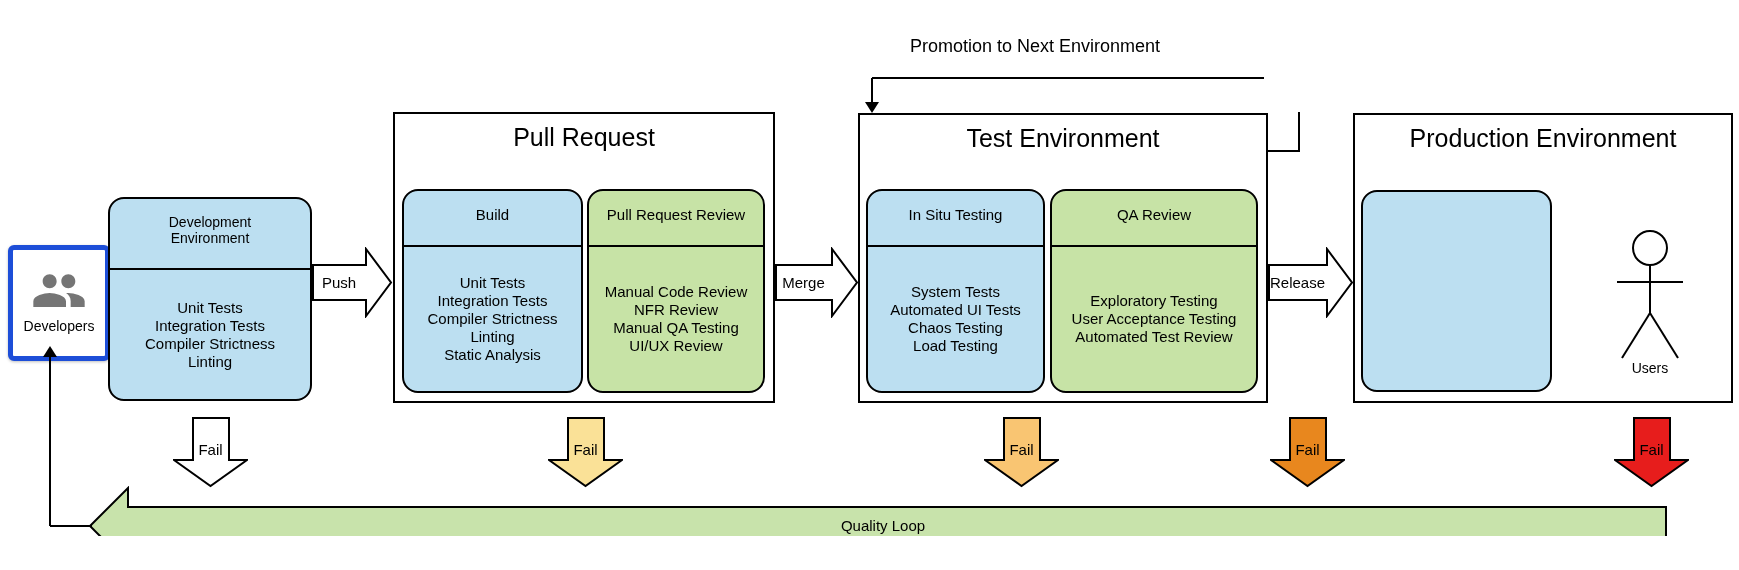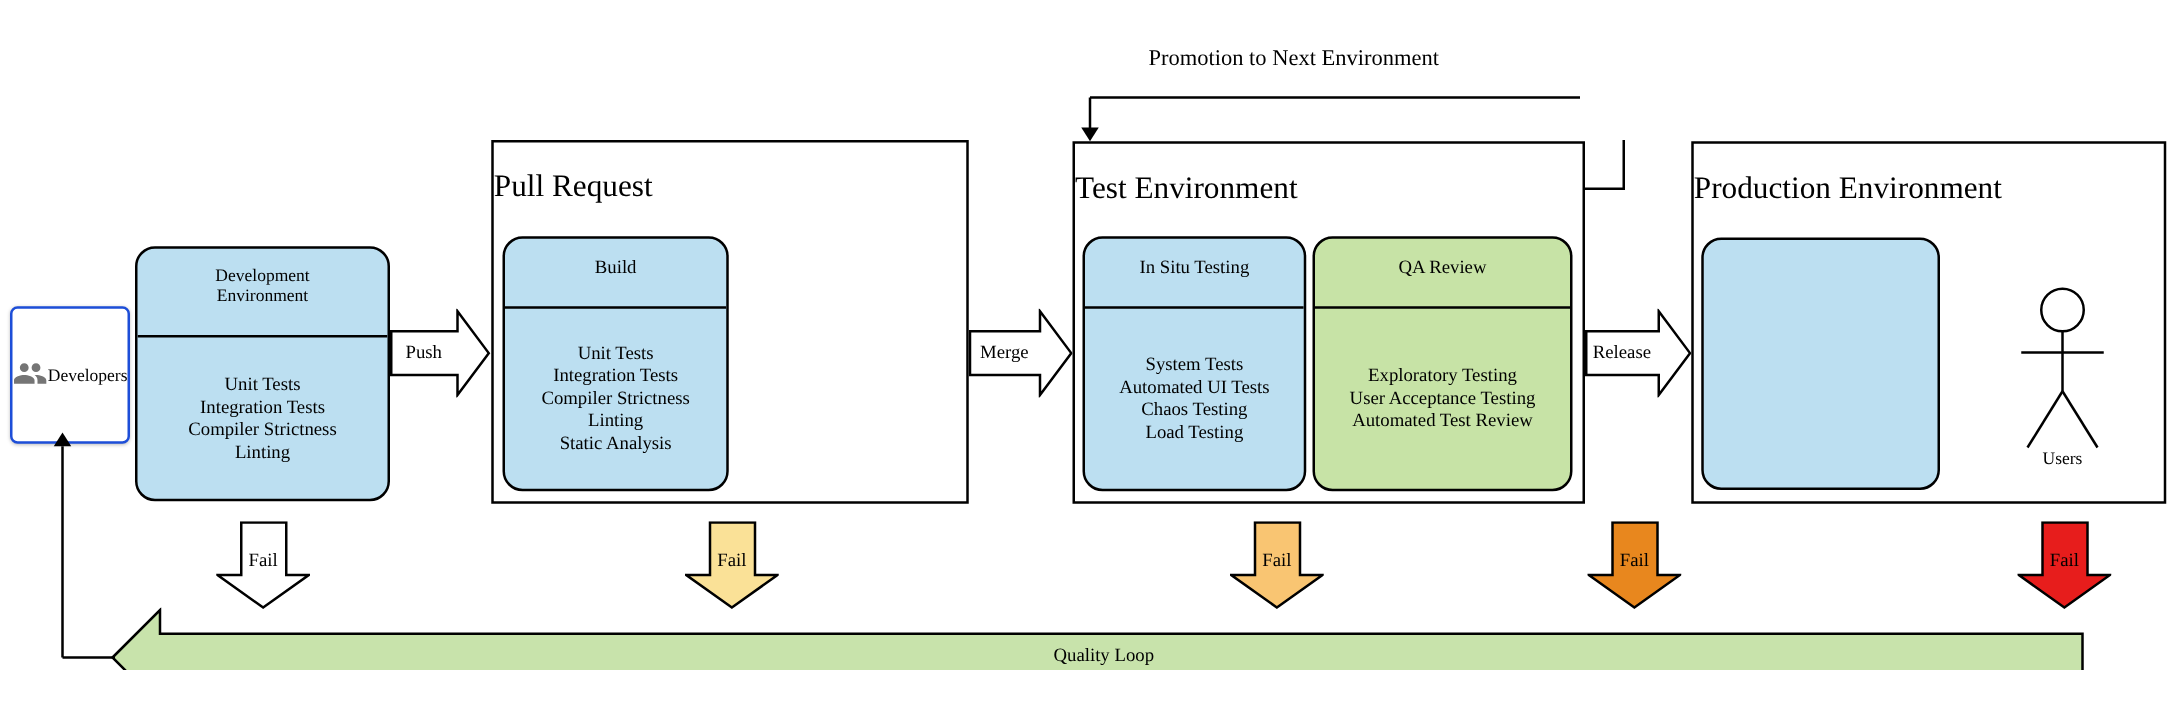--- a/index.html
+++ b/index.html
@@ -1,37 +1,37 @@
 <!DOCTYPE html>
 <html><head>
 <meta charset="utf-8">
 <style>
   html,body{margin:0;padding:0;background:#fff;}
   #canvas{position:relative;width:1739px;height:536px;background:#ffffff;
-          font-family:Liberation Serif, serif;color:#000;overflow:hidden;}
+          font-family:Liberation Sans, sans-serif;color:#000;overflow:hidden;}
   .abs{position:absolute;}
   .hline{position:absolute;border-top:2px solid #000;}
   .vline{position:absolute;border-left:2px solid #000;}
   .arrowhead-down{position:absolute;width:0;height:0;
       border-left:7px solid transparent;border-right:7px solid transparent;border-top:11px solid #000;}
   .arrowhead-up{position:absolute;width:0;height:0;
       border-left:7px solid transparent;border-right:7px solid transparent;border-bottom:11px solid #000;}
   .outer-box{position:absolute;background:#fff;border:2px solid #000;box-sizing:border-box;}
-  .outer-title{margin-top:22px;font-size:25px;}
+  .outer-title{margin-top:9px;text-align:center;font-size:25px;}
   .node{position:absolute;border:2px solid #000;border-radius:16px;box-sizing:border-box;
         display:flex;flex-direction:column;overflow:hidden;}
   .node-head{height:39px;border-bottom:2px solid #000;display:flex;align-items:flex-start;
              justify-content:center;font-size:15px;text-align:center;flex:none;margin-top:15px;}
   .node-head.tall{height:54px;}
   .node-body{flex:1;display:flex;flex-direction:column;align-items:center;justify-content:center;
              font-size:15px;line-height:18px;text-align:center;}
   .flow-label{position:absolute;text-align:center;font-size:15px;}
   .fail-label{position:absolute;text-align:center;font-size:15px;width:75px;}
-  .card{position:absolute;background:#fff;border:2px solid #1d4ed8;border-radius:6px;
-        box-shadow:0 1px 3px rgba(0,0,0,0.25);display:flex;flex-direction:row;
+  .card{position:absolute;background:#fff;border:5px solid #1d4ed8;border-radius:6px;
+        box-shadow:0 1px 3px rgba(0,0,0,0.25);display:flex;flex-direction:column;
         align-items:center;justify-content:center;}
   .card-label{font-size:14px;margin-top:4px;}
   .octagon-wrap{position:absolute;}
   .octagon-label{position:absolute;left:0;top:0;width:100%;height:100%;display:flex;
                  align-items:center;justify-content:center;text-align:center;
                  font-size:17px;line-height:19px;}
   svg{display:block;}
 </style>
 </head>
 <body>
@@ -75,20 +75,29 @@
     <div class="outer-title">Pull Request</div>
   </div>
   <div class="node" style="left: 402px; top: 189px; width: 181px; height: 204px; background-color: rgb(188, 223, 241);">
     <div class="node-head">Build</div>
     <div class="node-body">
       <div>Unit Tests</div>
       <div>Integration Tests</div>
       <div>Compiler Strictness</div>
       <div>Linting</div>
       <div>Static Analysis</div>
+    </div>
+  </div>
+  <div class="node" style="left: 587px; top: 189px; width: 178px; height: 204px; background-color: rgb(199, 227, 166);">
+    <div class="node-head">Pull Request Review</div>
+    <div class="node-body">
+      <div>Manual Code Review</div>
+      <div>NFR Review</div>
+      <div>Manual QA Testing</div>
+      <div>UI/UX Review</div>
     </div>
   </div>
 
   <svg class="abs" style="left:775px;top:247px;" width="84" height="71" viewBox="0 0 84 71">
     <polygon points="1,18 57,18 57,2 82,35.5 57,69 57,53 1,53" stroke="#000" stroke-width="2" fill="#FFFFFF"></polygon>
   </svg>
   <div class="flow-label" style="left:775px;top:274px;width:57px;">Merge</div>
 
   <div class="outer-box" style="left:858px;top:113px;width:410px;height:290px;">
     <div class="outer-title">Test Environment</div>

